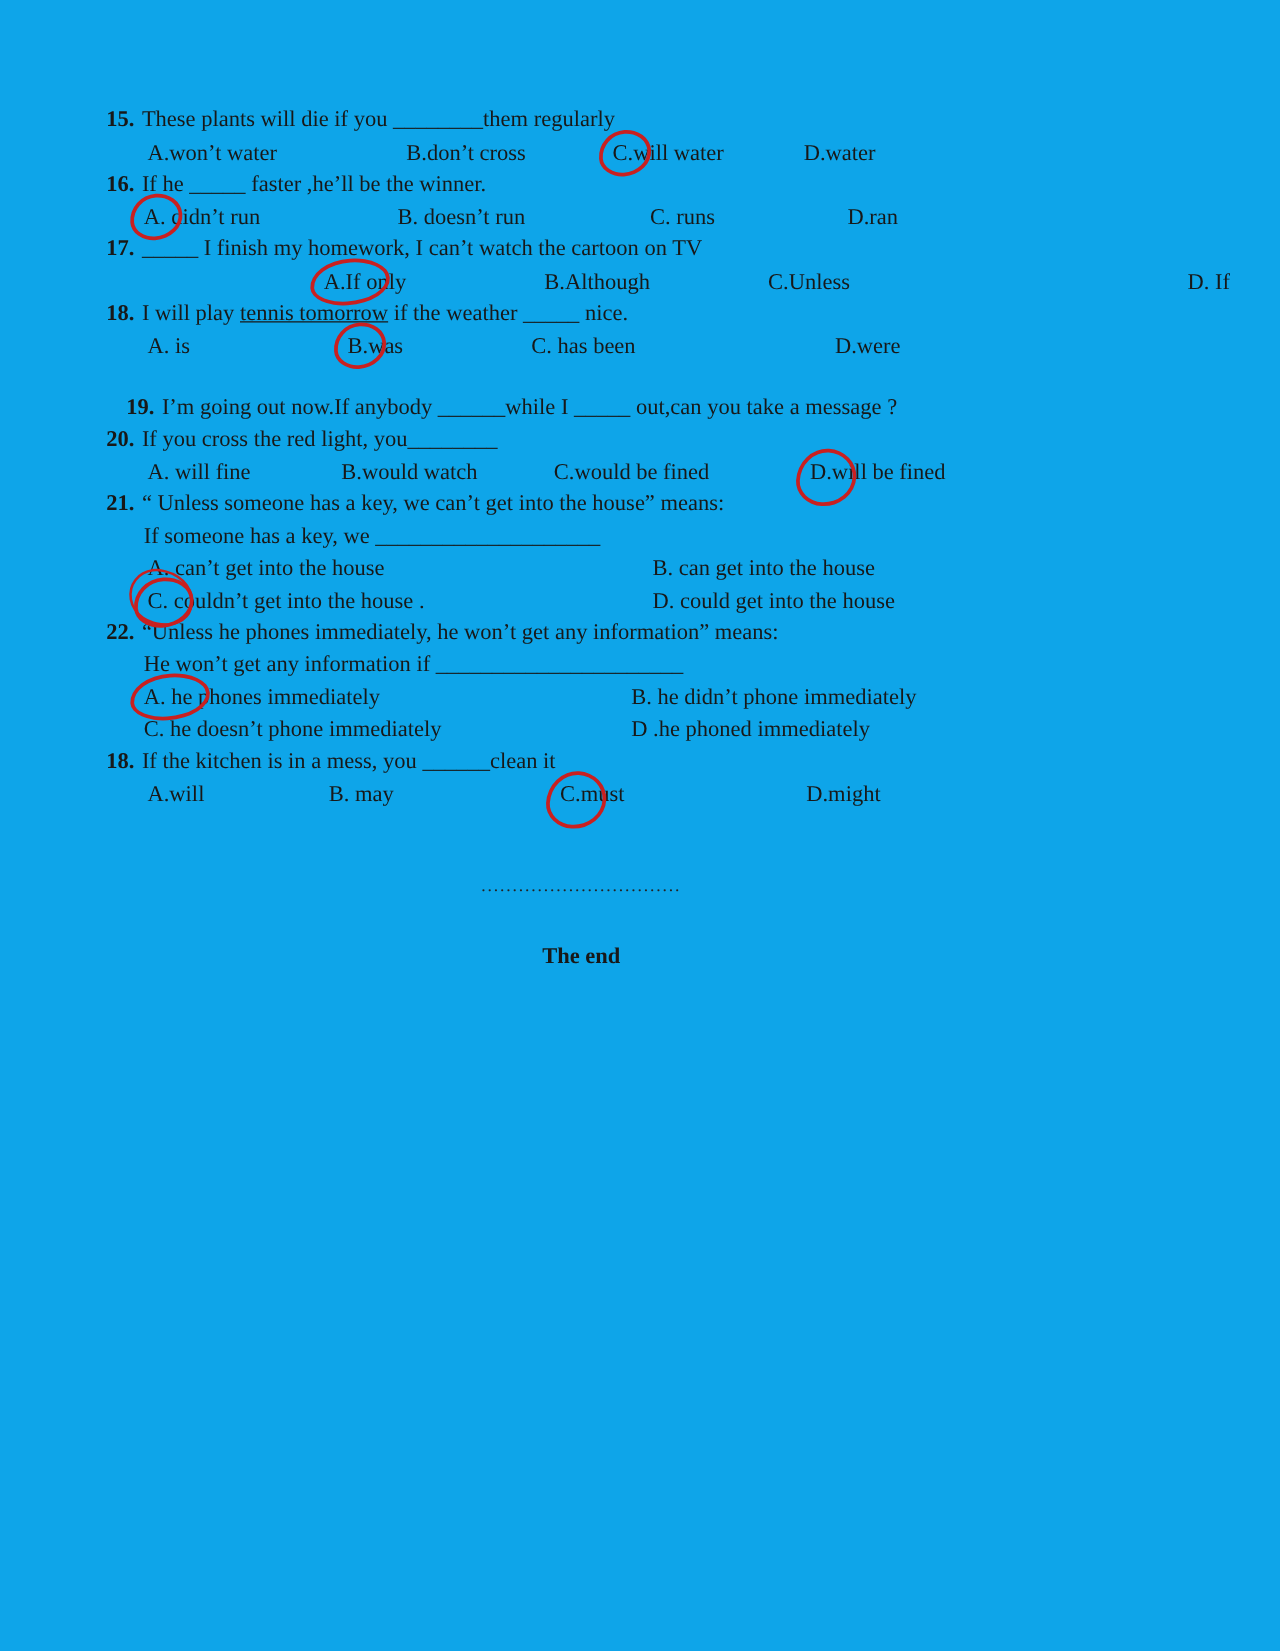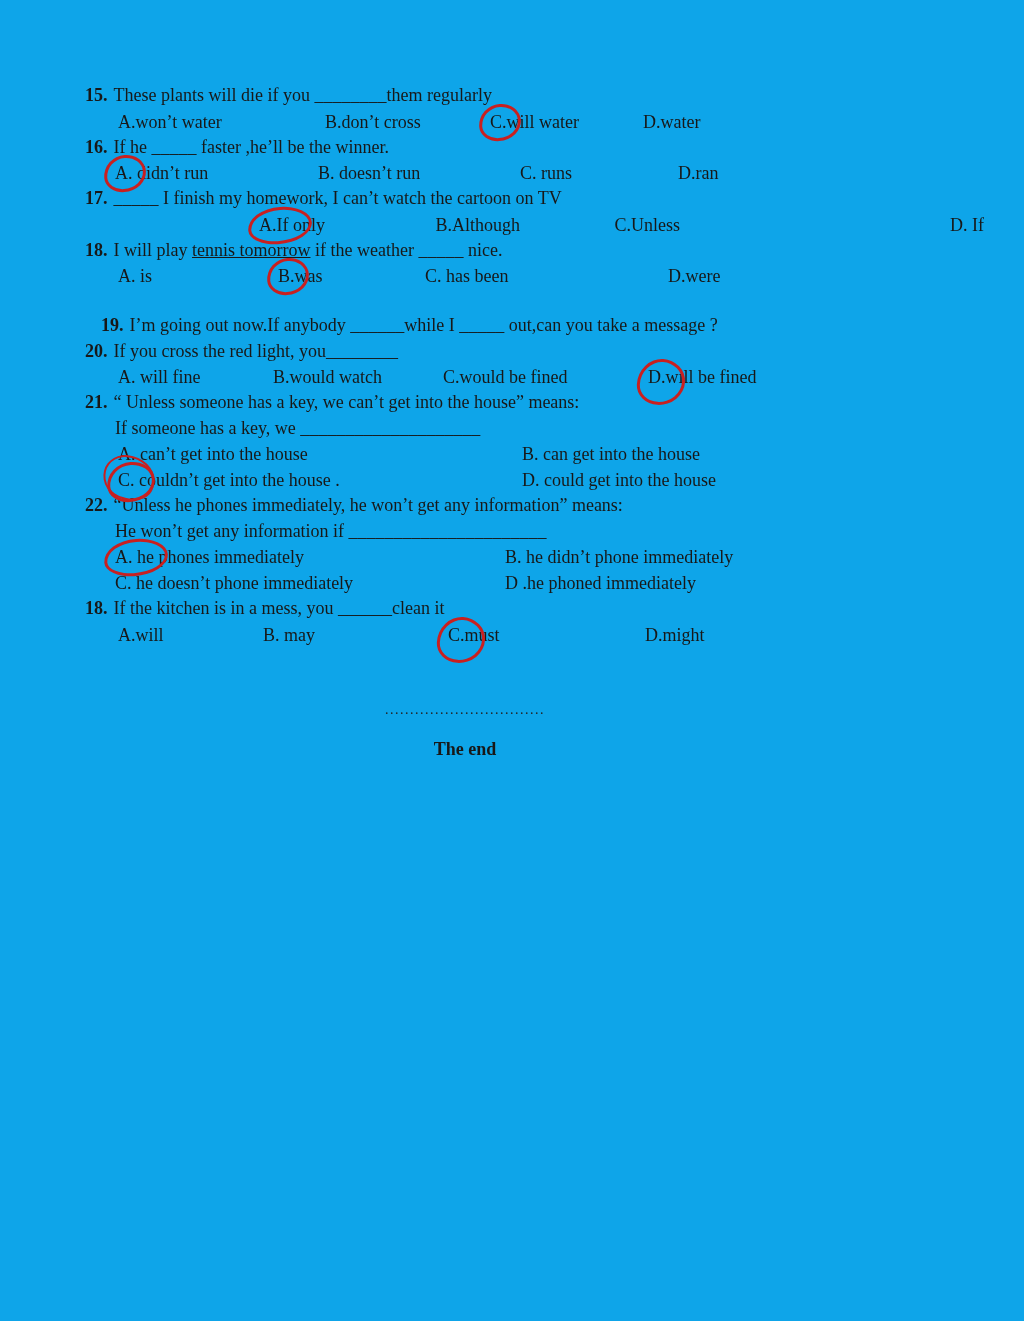--- a/index.html
+++ b/index.html
@@ -60,21 +60,21 @@
     text-decoration:underline;
   }
   .footer-wrap{width:760px;text-align:center;}
   .divider{
     margin-top:54px;
     font-size:14px;
     letter-spacing:1.5px;
     color:#222;
   }
   .end-label{
-    margin-top:21px;
+    margin-top:36px;
     font-weight:bold;
     font-size:18px;
   }
 </style>
 </head>
 <body>
 
 <div class="sheet">
 
   <div class="q">

